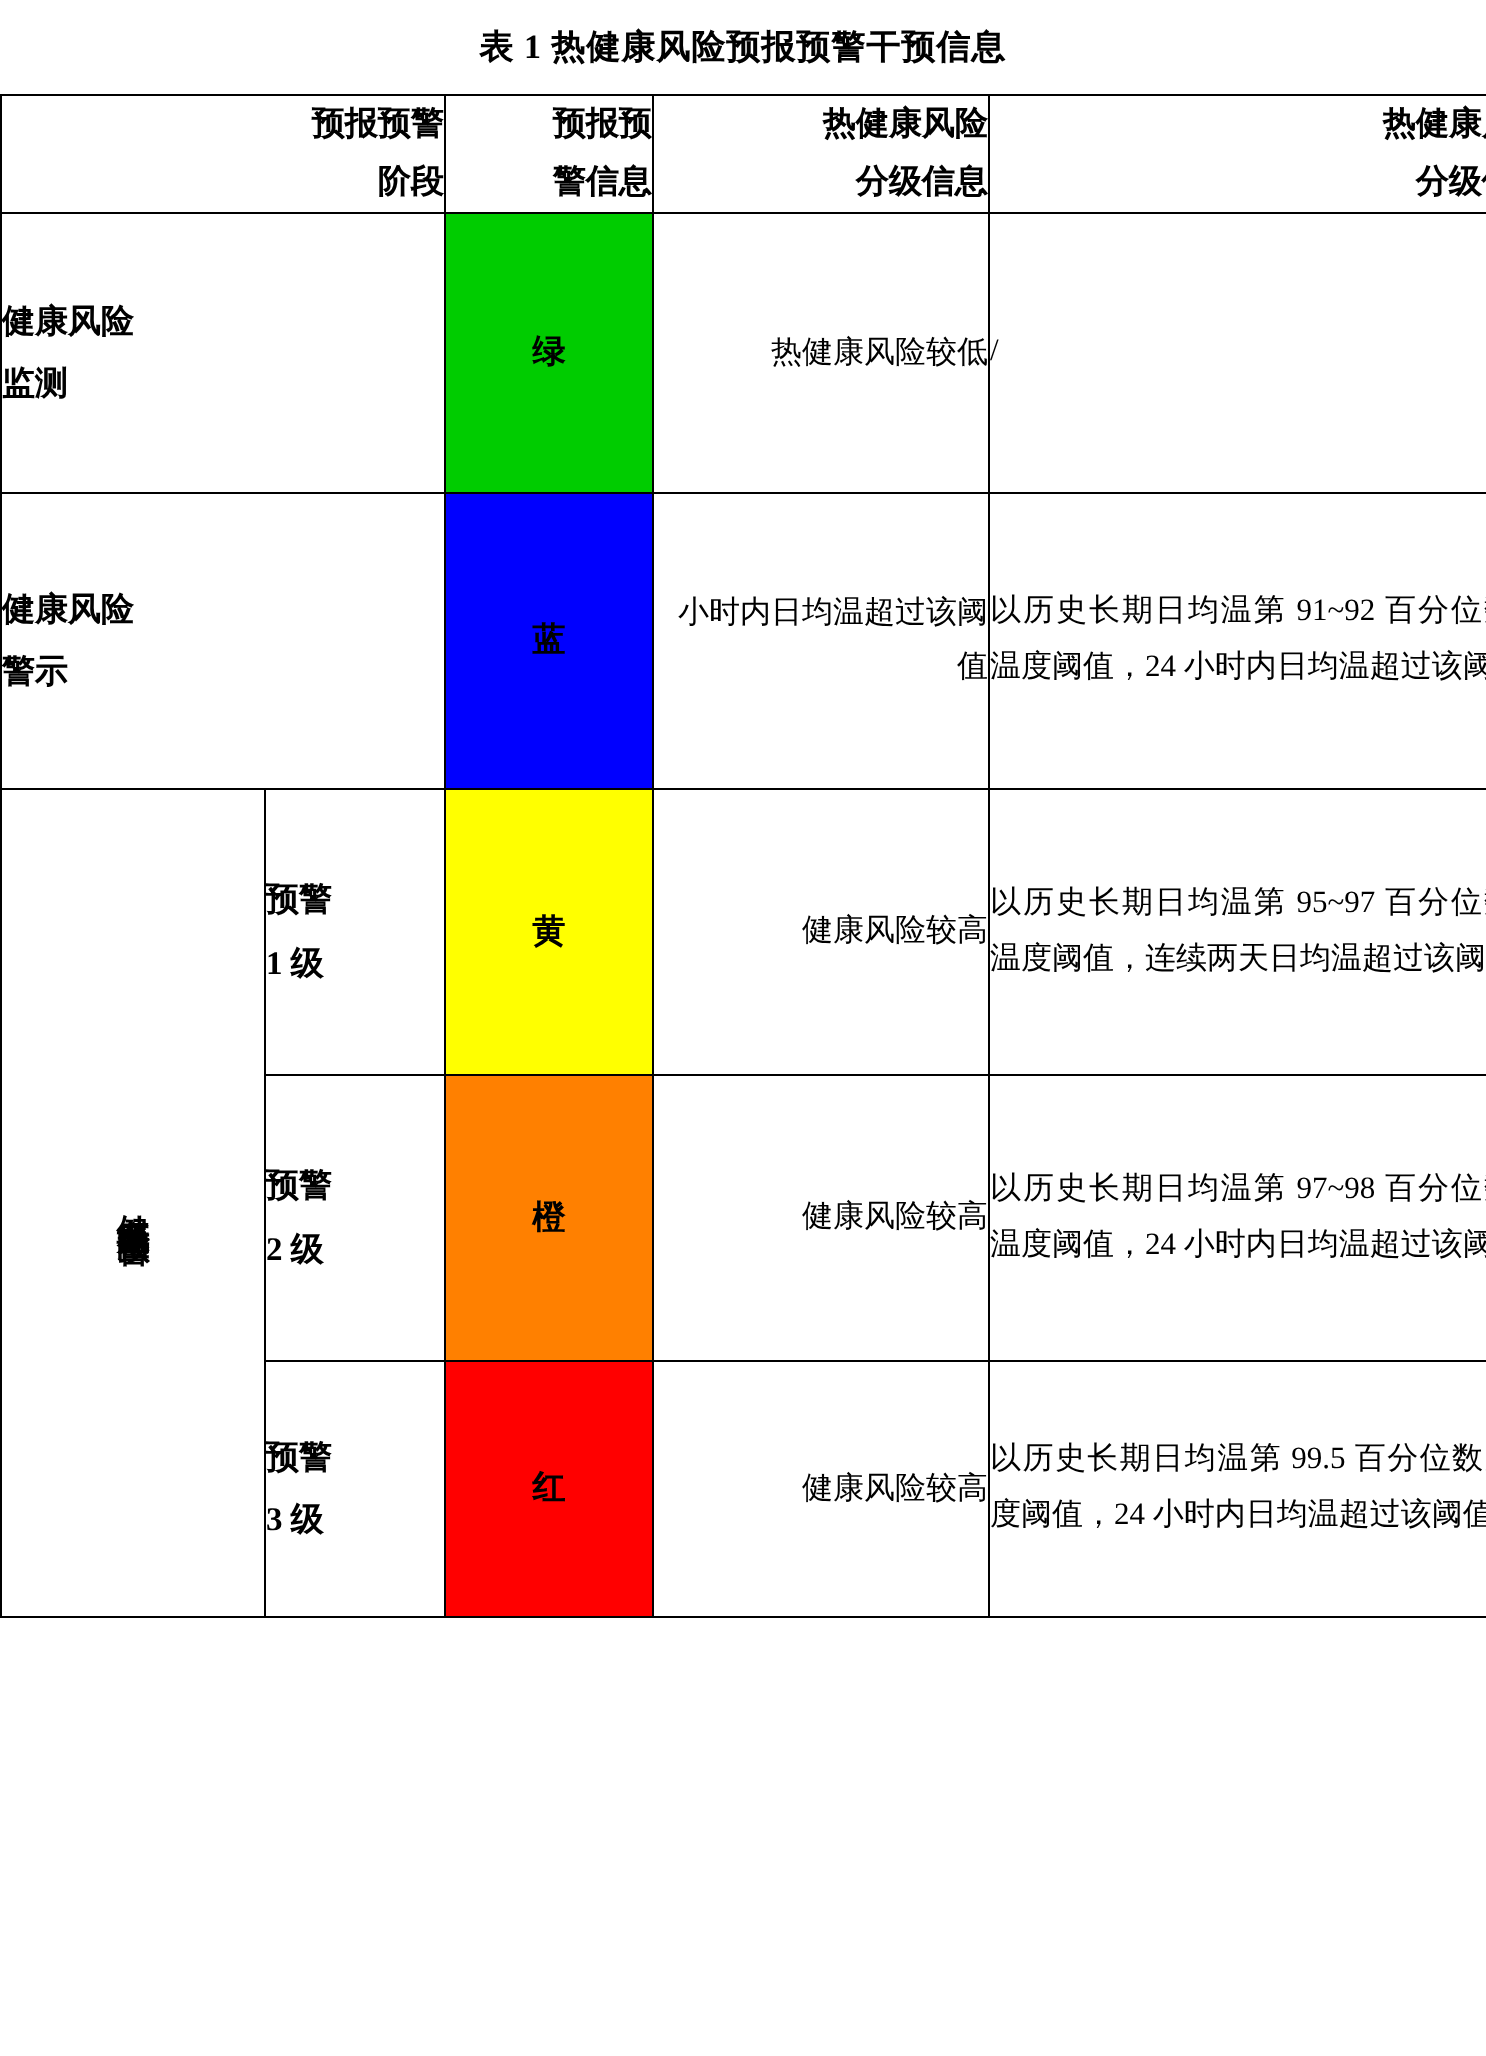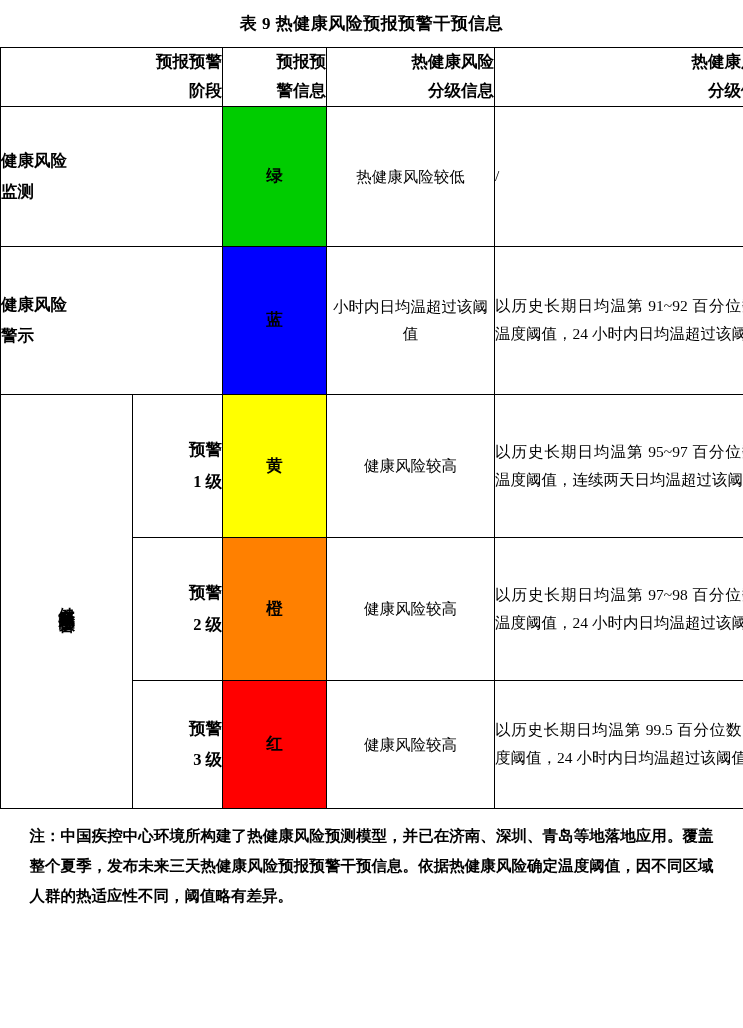--- a/index.html
+++ b/index.html
@@ -77,34 +77,34 @@
   }
   
   .swatch {
     text-align: center;
     font-weight: bold;
     font-size: 16.5px;
     color: #000000;
   }
   
   .level {
-    text-align: right;
+    text-align: left;
     font-weight: bold;
     font-size: 16.5px;
     line-height: 1.9;
     padding: 4px 2px;
     margin-left: 32px;
   }
   .level span { display: block; }
   
   .grade {
     font-size: 15.5px;
     line-height: 1.75;
     padding: 6px 10px;
-    text-align: center;
+    text-align: right;
   }
   
   .basis {
     font-size: 15.5px;
     line-height: 1.8;
     padding: 8px 10px;
     text-align: justify;
     text-align-last: left;
   }
   .basis.center {
@@ -123,21 +123,21 @@
   .col-sub   { width: 90px; }
   .col-color { width: 104px; }
   .col-grade { width: 168px; }
   .col-basis { width: 280px; }
 </style>
 </head>
 <body>
 
 <div class="page">
 
-  <div class="table-caption">表 9  热健康风险预报预警干预信息</div>
+  <div class="table-caption">表 1  热健康风险预报预警干预信息</div>
 
   <table class="main">
     <colgroup>
       <col class="col-stage">
       <col class="col-sub">
       <col class="col-color">
       <col class="col-grade">
       <col class="col-basis">
     </colgroup>
     <tbody>
@@ -219,15 +219,14 @@
         </td>
         <td class="swatch" style="background:#FF0000;">
           <span>红</span>
         </td>
         <td class="grade">健康风险较高</td>
         <td class="basis">以历史长期日均温第 99.5 百分位数为温度阈值，24 小时内日均温超过该阈值</td>
       </tr>
     </tbody>
   </table>
 
-  <div class="note">注：中国疾控中心环境所构建了热健康风险预测模型，并已在济南、深圳、青岛等地落地应用。覆盖整个夏季，发布未来三天热健康风险预报预警干预信息。依据热健康风险确定温度阈值，因不同区域人群的热适应性不同，阈值略有差异。</div>
 
 </div>
 
 </body></html>

